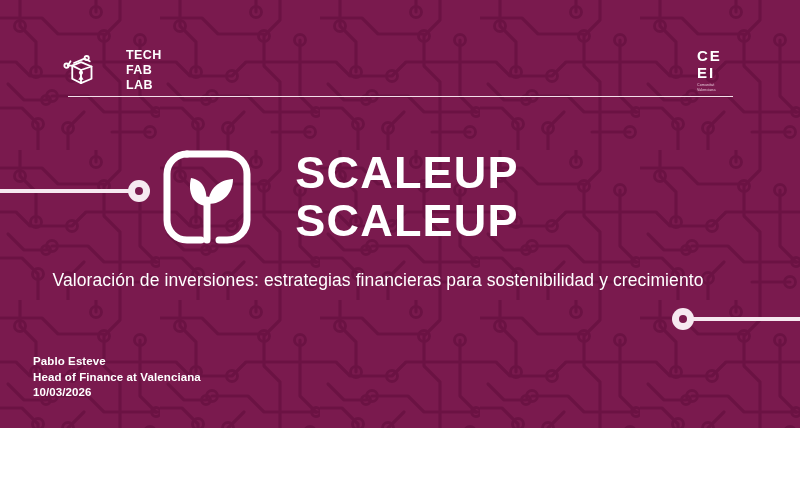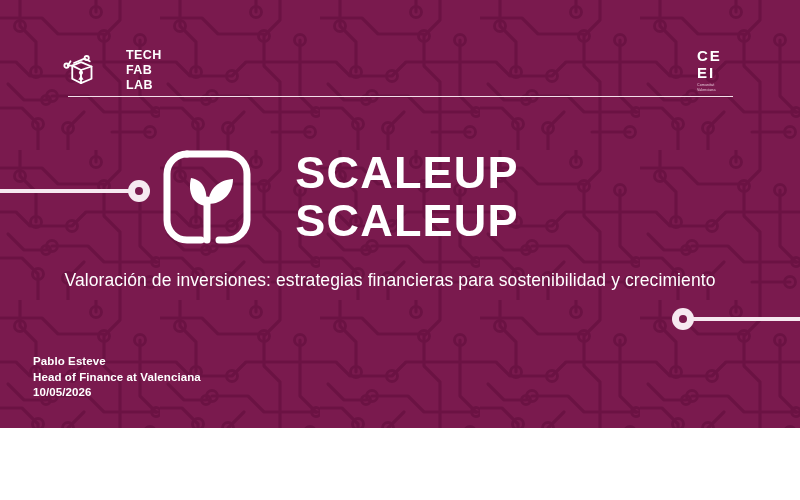--- a/index.html
+++ b/index.html
@@ -74,21 +74,21 @@
     display:flex; justify-content:center; align-items:center; gap:42px;
   }
   .brand-mark { width:92px; height:98px; flex:none; }
   .brand-words {
     display:flex; flex-direction:column;
     color:#ffffff; font-weight:bold;
     font-size:45px; line-height:1.06; letter-spacing:1.2px;
   }
 
   .subtitle {
-    position:absolute; left:16px; top:270px; width:748px;
+    position:absolute; left:4px; top:270px; width:748px;
     text-align:center; color:#ffffff;
     font-size:17.5px; font-weight:400; letter-spacing:.1px;
   }
 
   .speaker {
     position:absolute; left:22px; top:354px;
     color:#ffffff; font-size:11.5px; font-weight:bold;
     line-height:1.35; letter-spacing:.1px;
   }
   .speaker div { white-space:nowrap;padding-left:11px; }
@@ -205,21 +205,21 @@
         <span>SCALEUP</span>
         <span>SCALEUP</span>
       </div>
     </div>
 
     <div class="subtitle">Valoración de inversiones: estrategias financieras para sostenibilidad y crecimiento</div>
 
     <div class="speaker">
       <div>Pablo Esteve</div>
       <div>Head of Finance at Valenciana</div>
-      <div>10/05/2026</div>
+      <div>10/03/2026</div>
     </div>
   </div>
 
   <div class="footer">
 
     
     
 
     
     

